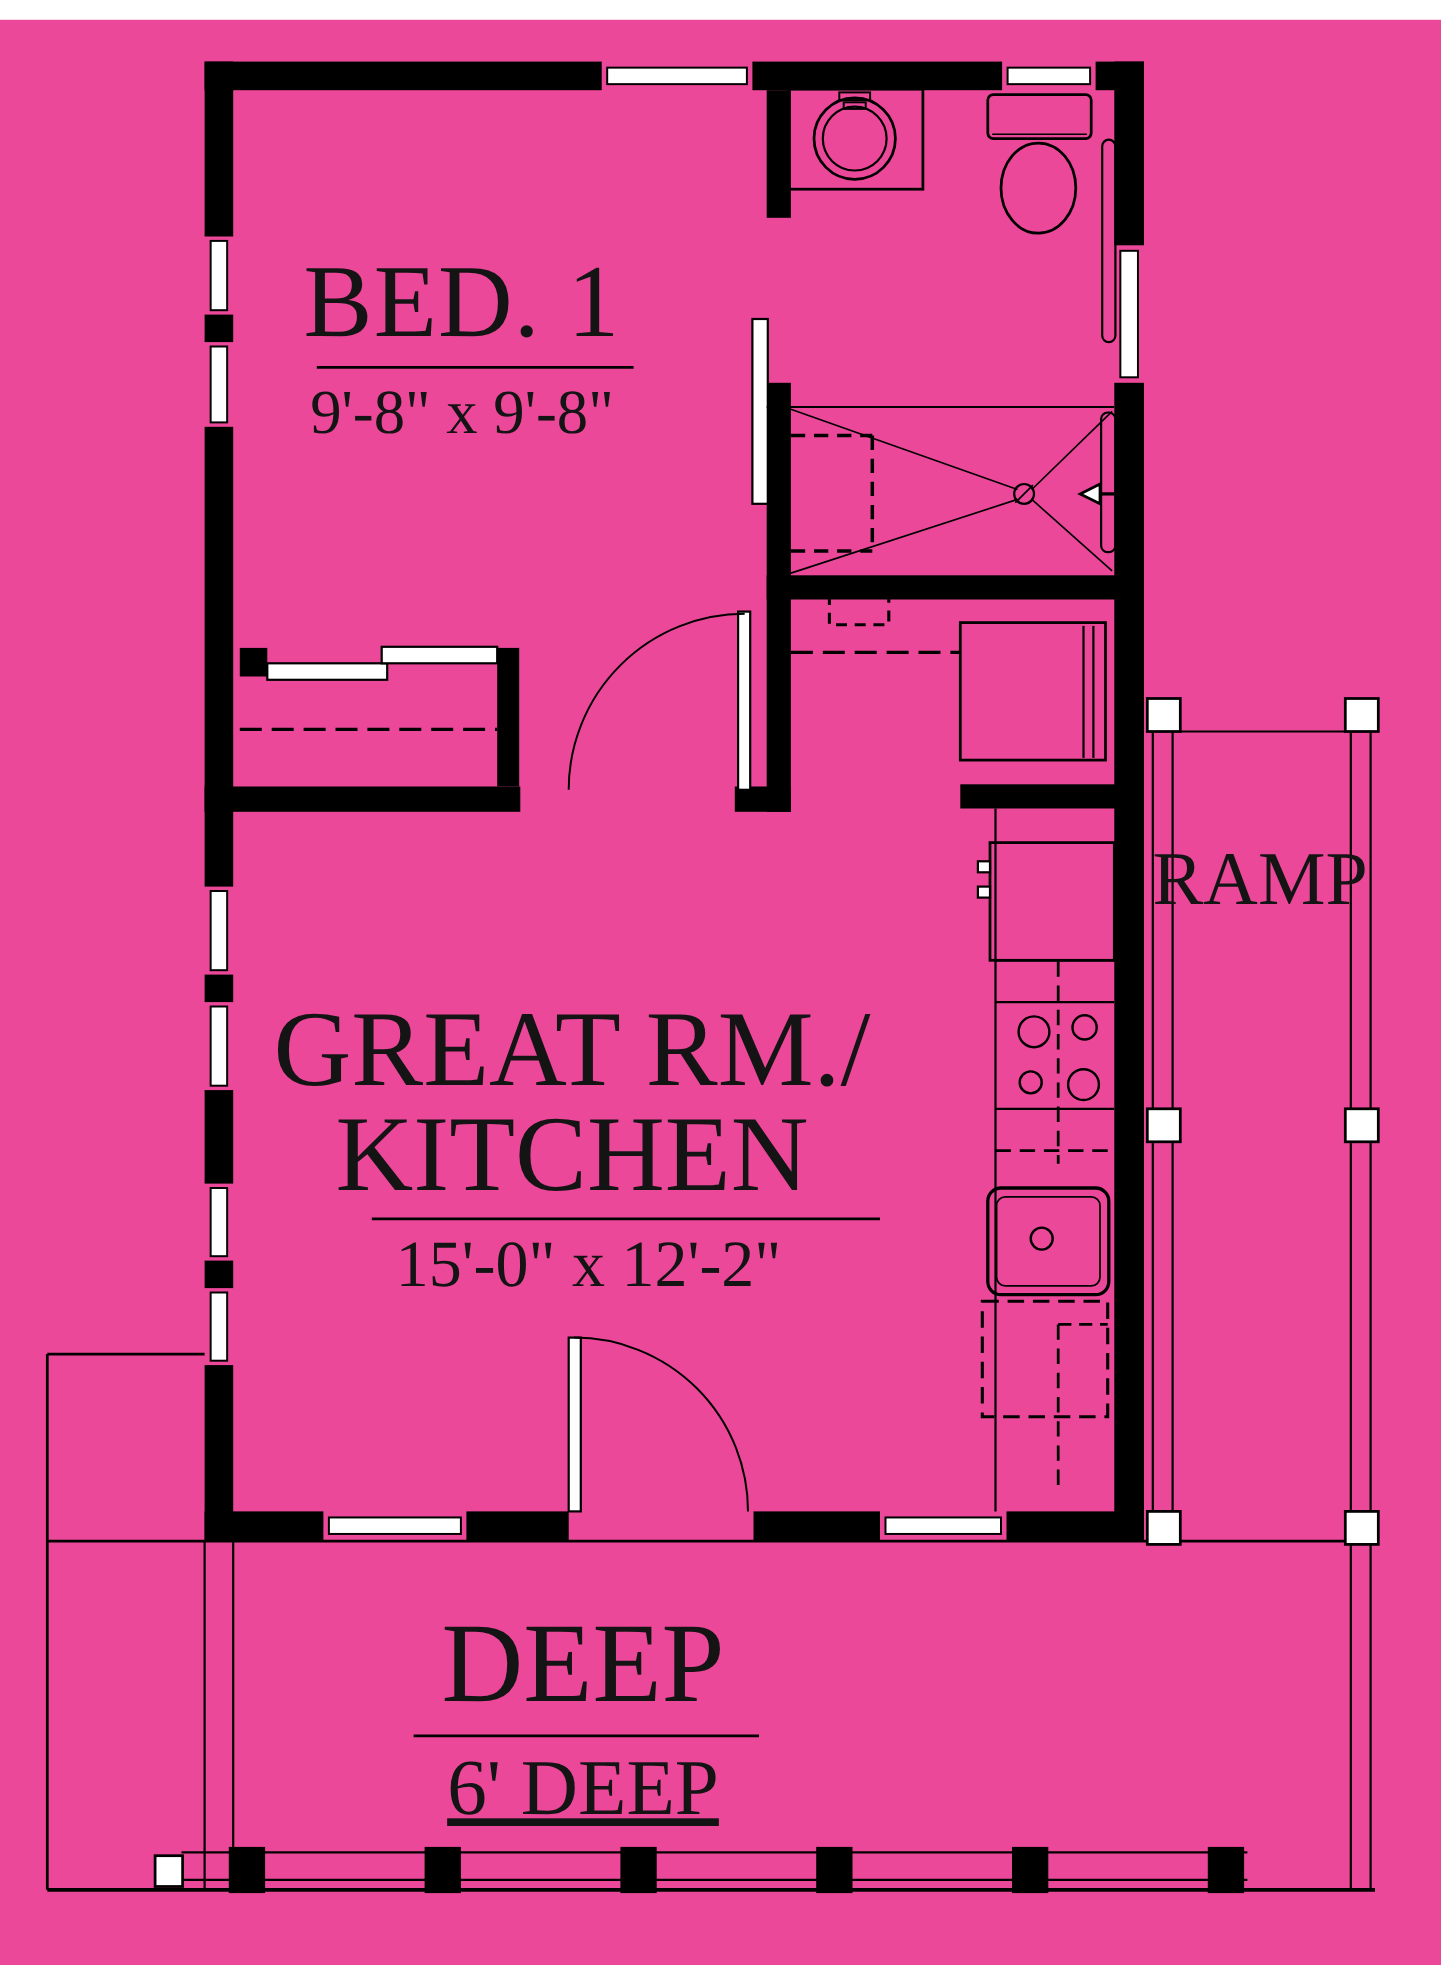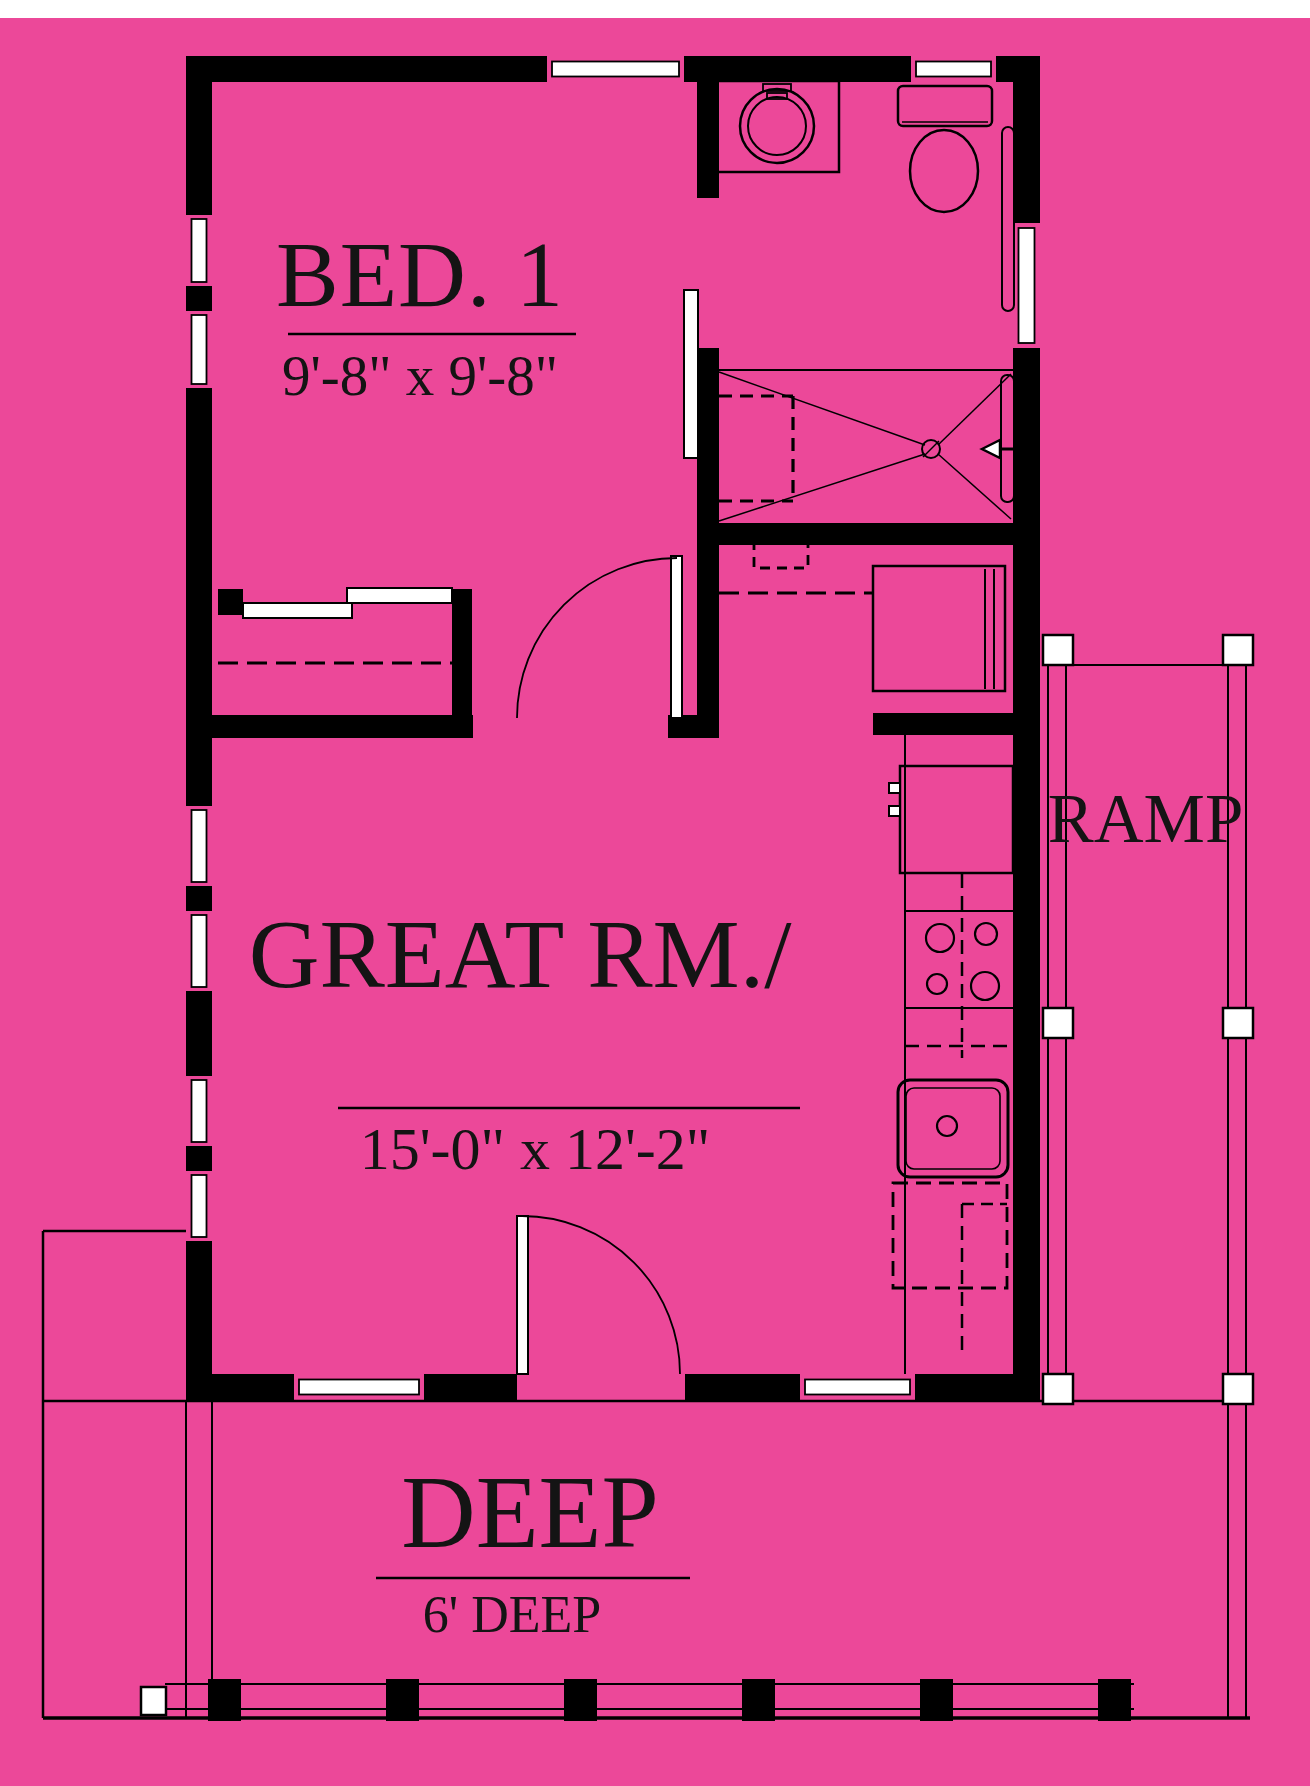--- a/index.html
+++ b/index.html
@@ -6,23 +6,23 @@
   #plan{position:relative;width:1310px;height:1786px;background:#ec4899;overflow:hidden;
         font-family:"Liberation Serif","DejaVu Serif",serif;color:#111;margin-top:18px;}
   #linework{position:absolute;left:0;top:0;width:1310px;height:1786px;}
   .lbl{position:absolute;text-align:center;line-height:0.98;color:#141414;white-space:nowrap;}
   .bed1-title{left:210px;top:210px;width:420px;font-size:94px;letter-spacing:1px;}
   .bed1-dims{left:210px;top:330px;width:420px;font-size:57px;}
   .bath-title{left:765px;top:242px;width:200px;font-size:66px;}
   .great-line1{left:205px;top:888px;width:630px;font-size:98px;text-align:center;}
   .great-line2{left:205px;top:984px;width:630px;font-size:98px;}
   .great-dims{left:245px;top:1102px;width:580px;font-size:60px;}
-  .ramp-title{left:1038px;top:768px;width:215px;font-size:69px;}
+  .ramp-title{left:1038px;top:748px;width:215px;font-size:69px;}
   .porch-title{left:330px;top:1444px;width:400px;font-size:103px;}
-  .porch-depth{left:312px;top:1572px;width:400px;font-size:52px;}
+  .porch-depth{left:330px;top:1572px;width:400px;font-size:72px;text-decoration:underline;}
 </style>
 </head>
 <body>
 
 <div id="plan">
 
   <svg id="linework" viewBox="0 0 1310 1786" fill="none" stroke="#000" stroke-width="2">
 
     <g>
       <path d="M43,1213 V1700" stroke-width="2.5"></path>
@@ -206,17 +206,18 @@
     <g>
       <path d="M288,316 H576" stroke-width="2.5"></path>
       <path d="M338,1090 H800" stroke-width="2.5"></path>
       <path d="M376,1560 H690" stroke-width="2.5"></path>
     </g>
   </svg>
 
   <div class="lbl bed1-title">BED. 1</div>
   <div class="lbl bed1-dims">9'-8" x 9'-8"</div>
   <div class="lbl great-line1">GREAT RM./</div>
+  <div class="lbl great-line2">KITCHEN</div>
   <div class="lbl great-dims">15'-0" x 12'-2"</div>
   <div class="lbl ramp-title">RAMP</div>
   <div class="lbl porch-title">DEEP</div>
   <div class="lbl porch-depth">6' DEEP</div>
 </div>
 
 </body></html>

